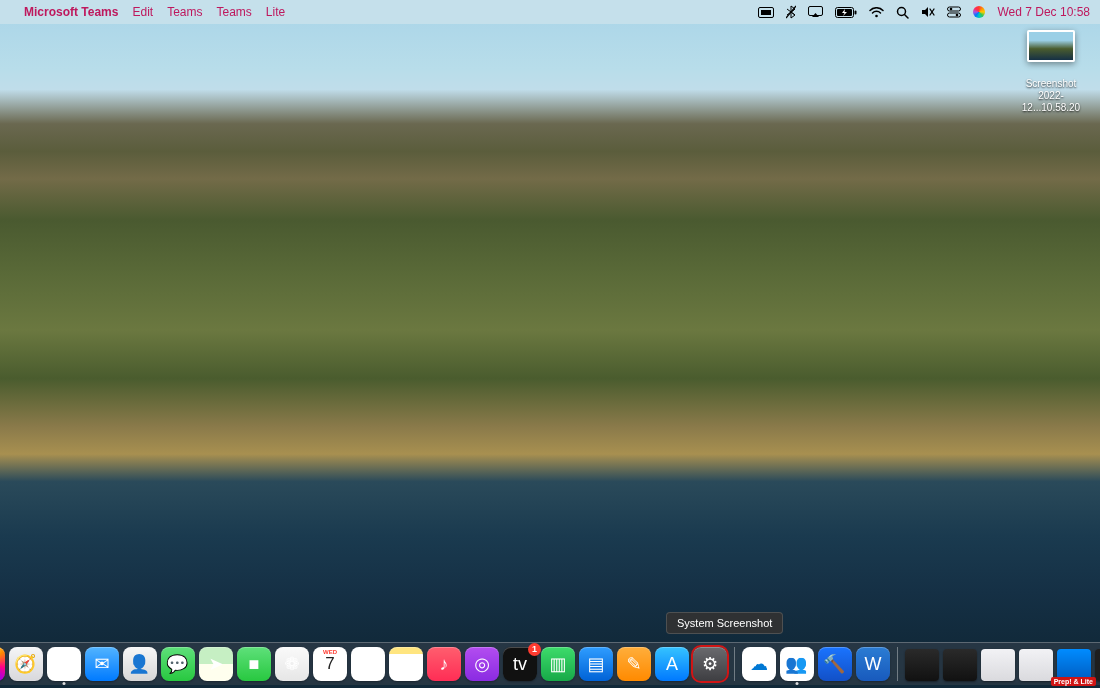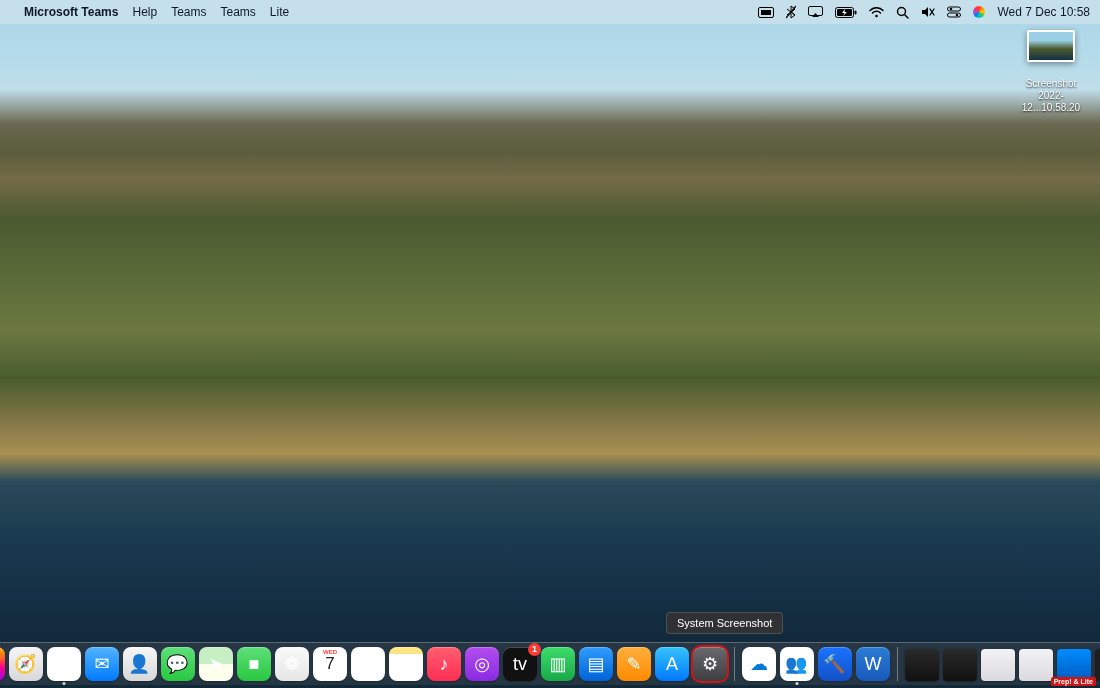--- a/index.html
+++ b/index.html
@@ -12,21 +12,21 @@
         #5a6a38 40%, #6b7840 48%, #4a5c2e 55%,
         #8a7a4a 62%, #a89050 66%,
         #2a4a5a 70%, #1a3a4f 78%, #153045 86%, #102838 95%);
     position: relative;
   }
 
   
   .menubar {
     position: absolute; top: 0; left: 0; right: 0; height: 22px;
     background: rgba(200, 225, 235, 0.9);
-    display: flex; align-items: center; font-size: 12px; color: #0f172a;
+    display: flex; align-items: center; font-size: 12px; color: #be185d;
     padding: 12px 10px; justify-content: space-between;
   }
   .menubar-left, .menubar-right { display: flex; align-items: center; gap: 14px; }
   .menubar-right { gap: 12px; justify-content: space-between; }
   .apple-logo { font-size: 14px; }
   .app-name { font-weight: 700; }
   .menubar-item { cursor: default; }
   .status-icon { font-size: 12px; display:inline-flex; align-items:center; justify-content:center; }
   .status-icon svg { display:block; }
   .circle-rgb {
@@ -111,21 +111,21 @@
     padding: 1px 3px; border-radius: 2px;
   }
 </style>
 </head>
 <body>
 
 <div class="menubar">
   <div class="menubar-left">
     <span class="apple-logo menubar-item"></span>
     <span class="app-name menubar-item">Microsoft Teams</span>
-    <span class="menubar-item">Help</span>
+    <span class="menubar-item">Edit</span>
     <span class="menubar-item">Teams</span>
     <span class="menubar-item">Teams</span>
     <span class="menubar-item">Lite</span>
   </div>
   <div class="menubar-right">
     <span class="status-icon">
         <svg width="16" height="11" viewBox="0 0 16 11">
           <rect x="0.5" y="0.5" width="15" height="10" rx="1.5" fill="none" stroke="#000"></rect>
           <rect x="3" y="3" width="10" height="5" fill="#000"></rect>
         </svg>

